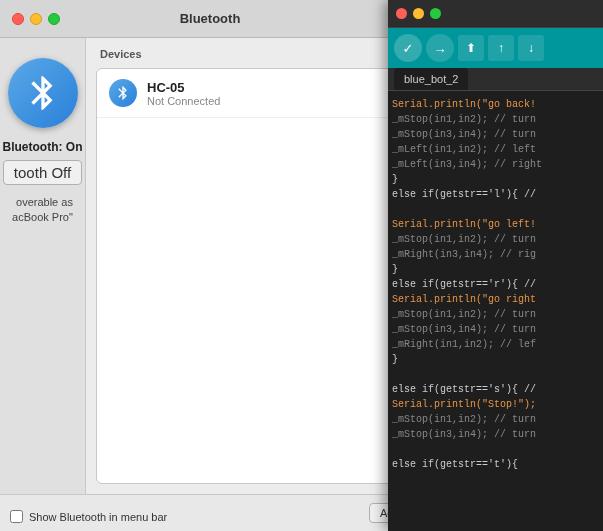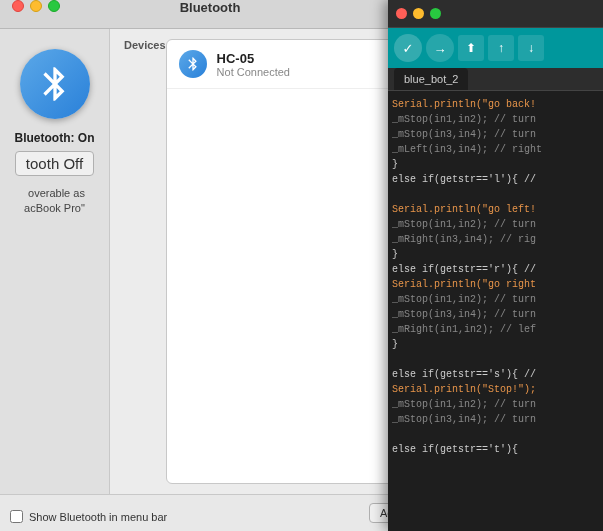--- a/index.html
+++ b/index.html
@@ -18,24 +18,24 @@
       left: 0;
       top: 0;
       width: 420px;
       height: 531px;
       background: #ececec;
       display: flex;
       flex-direction: column;
     }
 
     .bt-toolbar {
-      height: 29px;
+      height: 38px;
       background: #d6d6d6;
       display: flex;
-      align-items: flex-start;
+      align-items: center;
       justify-content: center;
       border-bottom: 1px solid #b8b8b8;
       position: relative;
     }
 
     .bt-toolbar-dots {
       position: absolute;
       left: 12px;
       display: flex;
       gap: 6px;
@@ -64,21 +64,21 @@
       font-size: 14px;
     }
 
     .bt-content {
       display: flex;
       flex: 1;
     }
 
     
     .bt-sidebar {
-      width: 110px;
+      width: 86px;
       background: #e0e0e0;
       display: flex;
       flex-direction: column;
       align-items: center;
       padding-top: 20px;
       border-right: 1px solid #c8c8c8;
     }
 
     .bt-icon-circle {
       width: 70px;
@@ -120,21 +120,21 @@
       font-size: 11px;
       color: #444;
       text-align: right;
       padding: 0 8px;
       line-height: 1.4;
     }
 
     .bt-main-area {
       flex: 1;
       display: flex;
-      flex-direction: row;
+      flex-direction: column;
       padding: 10px;
     }
 
     .devices-header {
       font-size: 11px;
       font-weight: 600;
       color: #555;
       margin-bottom: 8px;
       padding-left: 4px;
     }
@@ -404,20 +404,21 @@
   </div>
 
   <div class="arduino-tabs">
     <div class="arduino-tab active">blue_bot_2</div>
   </div>
 
   <div class="code-area">
     <div class="code-line code-orange">Serial.println("go back!</div>
     <div class="code-line code-gray">_mStop(in1,in2); // turn</div>
     <div class="code-line code-gray">_mStop(in3,in4); // turn</div>
+    <div class="code-line code-gray">_mLeft(in1,in2); // left</div>
     <div class="code-line code-gray">_mLeft(in3,in4); // right</div>
     <div class="code-line code-white">}</div>
     <div class="code-line code-white">else if(getstr=='l'){  //</div>
     <div class="code-line">&nbsp;</div>
     <div class="code-line code-orange">Serial.println("go left!</div>
     <div class="code-line code-gray">_mStop(in1,in2); // turn</div>
     <div class="code-line code-gray">_mRight(in3,in4); // rig</div>
     <div class="code-line code-white">}</div>
     <div class="code-line code-white">else if(getstr=='r'){  //</div>
     <div class="code-line code-orange">Serial.println("go right</div>

